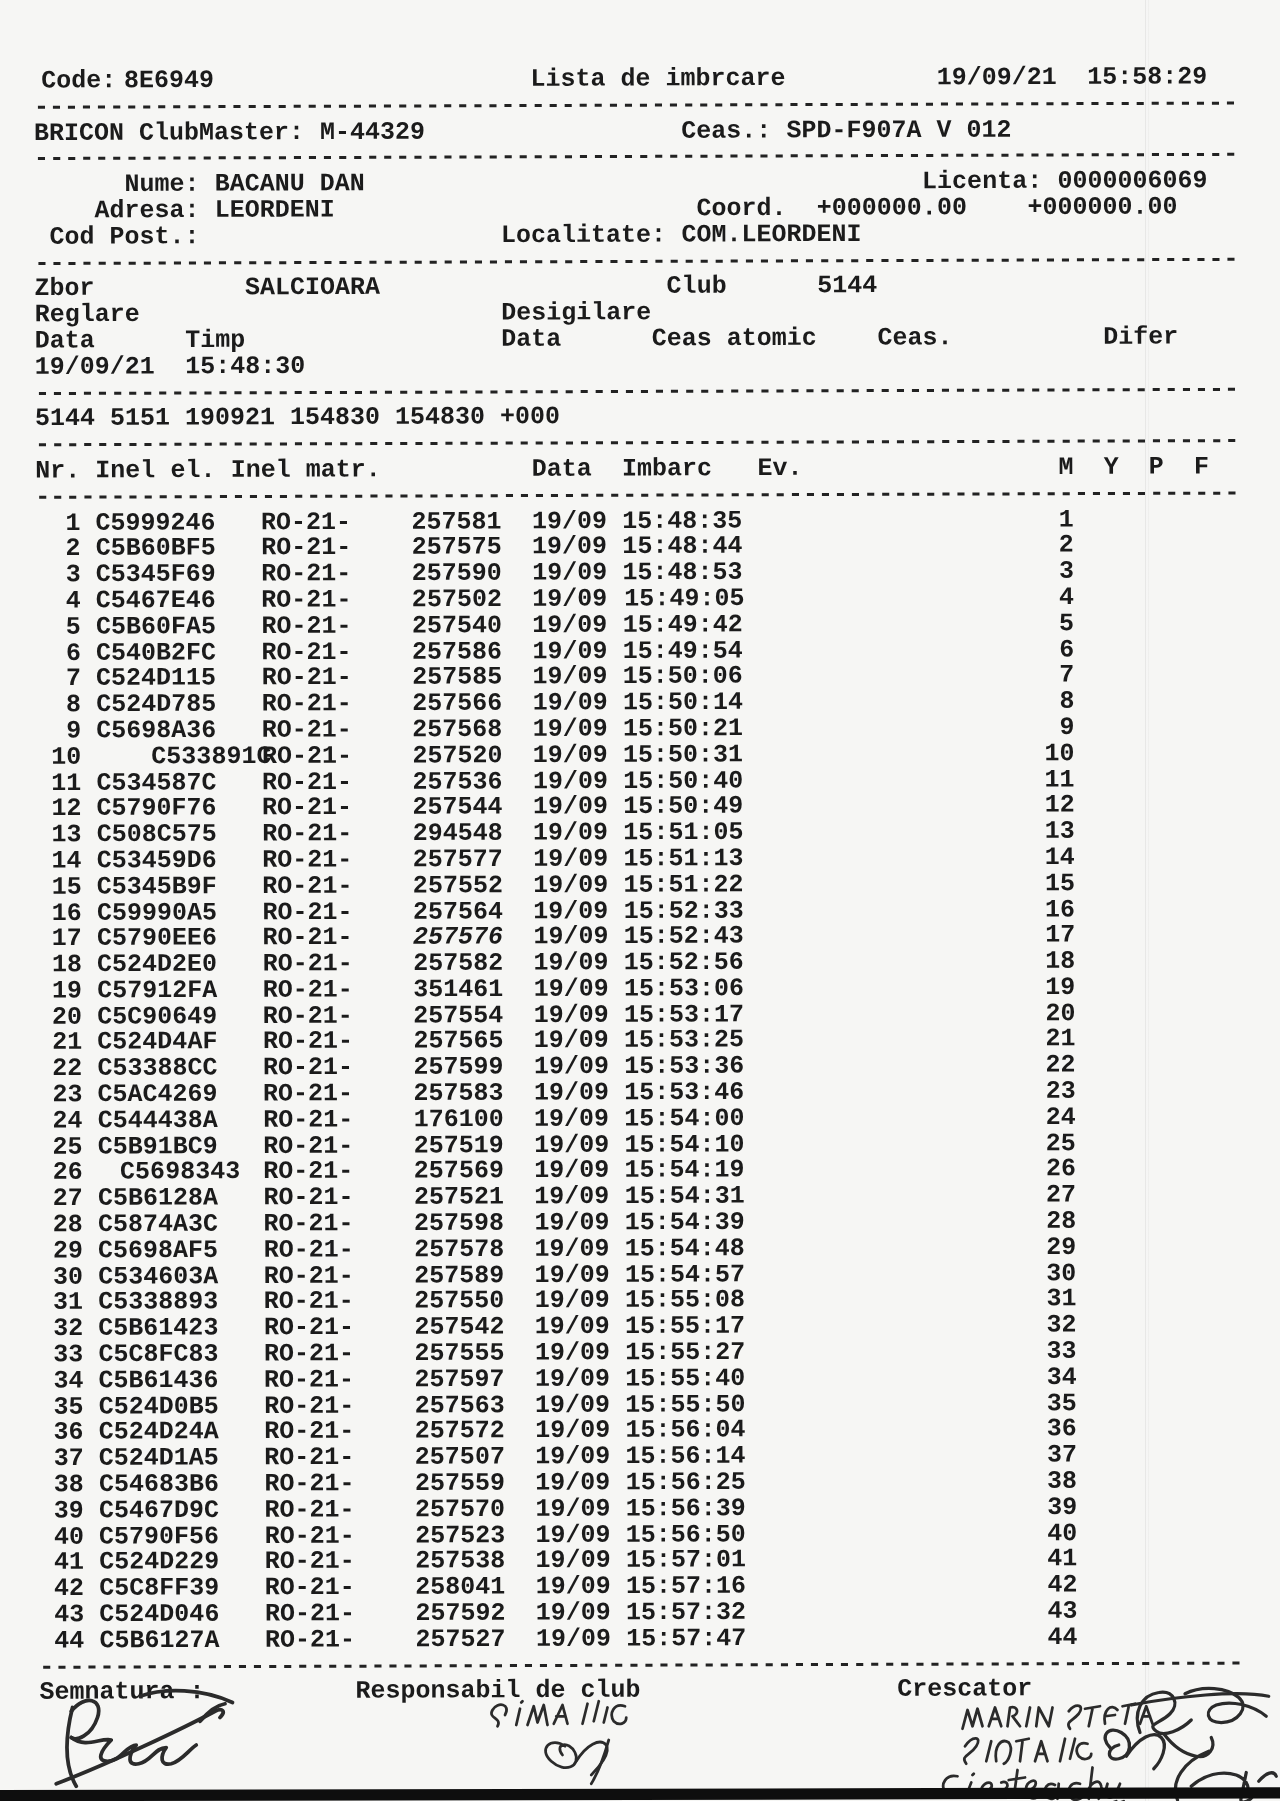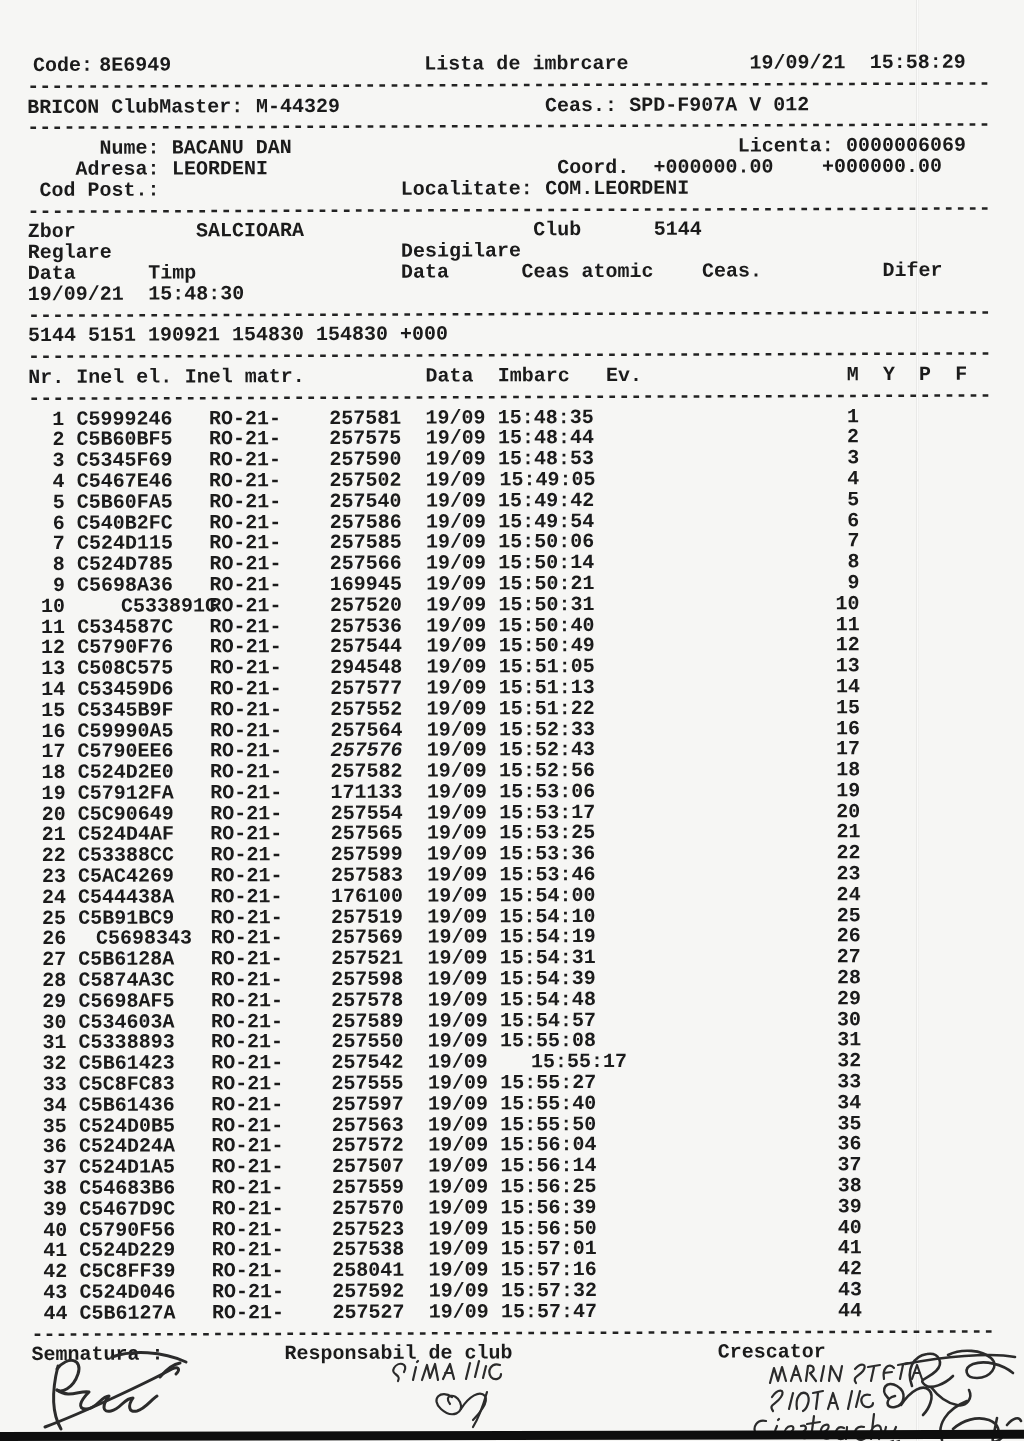--- a/index.html
+++ b/index.html
@@ -71,44 +71,44 @@
       <div class="ln"><span class="f" style="left: 0px;">Nr.</span><span class="f" style="left: 48.16px;">Inel el.</span><span class="f" style="left: 156.52px;">Inel matr.</span><span class="f" style="left: 397.32px;">Data</span><span class="f" style="left: 469.56px;">Imbarc</span><span class="f" style="left: 577.92px;">Ev.</span><span class="f" style="left: 818.72px;">M</span><span class="f" style="left: 854.84px;">Y</span><span class="f" style="left: 890.96px;">P</span><span class="f" style="left: 927.08px;">F</span></div>
       <div class="ln"><span class="f sep-text" style="left: 0px;">--------------------------------------------------------------------------------</span></div>
       <div class="ln"><span class="f" style="left: 24.08px;">1</span><span class="f" style="left: 48.16px;">C5999246</span><span class="f" style="left: 180.6px;">RO-21-</span><span class="f" style="left: 301px;">257581</span><span class="f" style="left: 397.32px;">19/09</span><span class="f" style="left: 469.56px;">15:48:35</span><span class="f" style="left: 818.72px;">1</span></div>
       <div class="ln"><span class="f" style="left: 24.08px;">2</span><span class="f" style="left: 48.16px;">C5B60BF5</span><span class="f" style="left: 180.6px;">RO-21-</span><span class="f" style="left: 301px;">257575</span><span class="f" style="left: 397.32px;">19/09</span><span class="f" style="left: 469.56px;">15:48:44</span><span class="f" style="left: 818.72px;">2</span></div>
       <div class="ln"><span class="f" style="left: 24.08px;">3</span><span class="f" style="left: 48.16px;">C5345F69</span><span class="f" style="left: 180.6px;">RO-21-</span><span class="f" style="left: 301px;">257590</span><span class="f" style="left: 397.32px;">19/09</span><span class="f" style="left: 469.56px;">15:48:53</span><span class="f" style="left: 818.72px;">3</span></div>
       <div class="ln"><span class="f" style="left: 24.08px;">4</span><span class="f" style="left: 48.16px;">C5467E46</span><span class="f" style="left: 180.6px;">RO-21-</span><span class="f" style="left: 301px;">257502</span><span class="f" style="left: 397.32px;">19/09</span><span class="f" style="left: 471px;">15:49:05</span><span class="f" style="left: 818.72px;">4</span></div>
       <div class="ln"><span class="f" style="left: 24.08px;">5</span><span class="f" style="left: 48.16px;">C5B60FA5</span><span class="f" style="left: 180.6px;">RO-21-</span><span class="f" style="left: 301px;">257540</span><span class="f" style="left: 397.32px;">19/09</span><span class="f" style="left: 469.56px;">15:49:42</span><span class="f" style="left: 818.72px;">5</span></div>
       <div class="ln"><span class="f" style="left: 24.08px;">6</span><span class="f" style="left: 48.16px;">C540B2FC</span><span class="f" style="left: 180.6px;">RO-21-</span><span class="f" style="left: 301px;">257586</span><span class="f" style="left: 397.32px;">19/09</span><span class="f" style="left: 469.56px;">15:49:54</span><span class="f" style="left: 818.72px;">6</span></div>
       <div class="ln"><span class="f" style="left: 24.08px;">7</span><span class="f" style="left: 48.16px;">C524D115</span><span class="f" style="left: 180.6px;">RO-21-</span><span class="f" style="left: 301px;">257585</span><span class="f" style="left: 397.32px;">19/09</span><span class="f" style="left: 469.56px;">15:50:06</span><span class="f" style="left: 818.72px;">7</span></div>
       <div class="ln"><span class="f" style="left: 24.08px;">8</span><span class="f" style="left: 48.16px;">C524D785</span><span class="f" style="left: 180.6px;">RO-21-</span><span class="f" style="left: 301px;">257566</span><span class="f" style="left: 397.32px;">19/09</span><span class="f" style="left: 469.56px;">15:50:14</span><span class="f" style="left: 818.72px;">8</span></div>
-      <div class="ln"><span class="f" style="left: 24.08px;">9</span><span class="f" style="left: 48.16px;">C5698A36</span><span class="f" style="left: 180.6px;">RO-21-</span><span class="f" style="left: 301px;">169945</span><span class="f" style="left: 397.32px;">19/09</span><span class="f" style="left: 469.56px;">15:50:21</span><span class="f" style="left: 818.72px;">9</span></div>
+      <div class="ln"><span class="f" style="left: 24.08px;">9</span><span class="f" style="left: 48.16px;">C5698A36</span><span class="f" style="left: 180.6px;">RO-21-</span><span class="f" style="left: 301px;">257568</span><span class="f" style="left: 397.32px;">19/09</span><span class="f" style="left: 469.56px;">15:50:21</span><span class="f" style="left: 818.72px;">9</span></div>
       <div class="ln"><span class="f" style="left: 12.04px;">10</span><span class="f" style="left: 48.16px; margin-left: 44px;">C533891C</span><span class="f" style="left: 180.6px;">RO-21-</span><span class="f" style="left: 301px;">257520</span><span class="f" style="left: 397.32px;">19/09</span><span class="f" style="left: 469.56px;">15:50:31</span><span class="f" style="left: 806.68px;">10</span></div>
       <div class="ln"><span class="f" style="left: 12.04px;">11</span><span class="f" style="left: 48.16px;">C534587C</span><span class="f" style="left: 180.6px;">RO-21-</span><span class="f" style="left: 301px;">257536</span><span class="f" style="left: 397.32px;">19/09</span><span class="f" style="left: 469.56px;">15:50:40</span><span class="f" style="left: 806.68px;">11</span></div>
       <div class="ln"><span class="f" style="left: 12.04px;">12</span><span class="f" style="left: 48.16px;">C5790F76</span><span class="f" style="left: 180.6px;">RO-21-</span><span class="f" style="left: 301px;">257544</span><span class="f" style="left: 397.32px;">19/09</span><span class="f" style="left: 469.56px;">15:50:49</span><span class="f" style="left: 806.68px;">12</span></div>
       <div class="ln"><span class="f" style="left: 12.04px;">13</span><span class="f" style="left: 48.16px;">C508C575</span><span class="f" style="left: 180.6px;">RO-21-</span><span class="f" style="left: 301px;">294548</span><span class="f" style="left: 397.32px;">19/09</span><span class="f" style="left: 469.56px;">15:51:05</span><span class="f" style="left: 806.68px;">13</span></div>
       <div class="ln"><span class="f" style="left: 12.04px;">14</span><span class="f" style="left: 48.16px;">C53459D6</span><span class="f" style="left: 180.6px;">RO-21-</span><span class="f" style="left: 301px;">257577</span><span class="f" style="left: 397.32px;">19/09</span><span class="f" style="left: 469.56px;">15:51:13</span><span class="f" style="left: 806.68px;">14</span></div>
       <div class="ln"><span class="f" style="left: 12.04px;">15</span><span class="f" style="left: 48.16px;">C5345B9F</span><span class="f" style="left: 180.6px;">RO-21-</span><span class="f" style="left: 301px;">257552</span><span class="f" style="left: 397.32px;">19/09</span><span class="f" style="left: 469.56px;">15:51:22</span><span class="f" style="left: 806.68px;">15</span></div>
       <div class="ln"><span class="f" style="left: 12.04px;">16</span><span class="f" style="left: 48.16px;">C59990A5</span><span class="f" style="left: 180.6px;">RO-21-</span><span class="f" style="left: 301px;">257564</span><span class="f" style="left: 397.32px;">19/09</span><span class="f" style="left: 469.56px;">15:52:33</span><span class="f" style="left: 806.68px;">16</span></div>
       <div class="ln"><span class="f" style="left: 12.04px;">17</span><span class="f" style="left: 48.16px;">C5790EE6</span><span class="f" style="left: 180.6px;">RO-21-</span><span class="f" style="left: 301px; font-style: italic;">257576</span><span class="f" style="left: 397.32px;">19/09</span><span class="f" style="left: 469.56px;">15:52:43</span><span class="f" style="left: 806.68px;">17</span></div>
       <div class="ln"><span class="f" style="left: 12.04px;">18</span><span class="f" style="left: 48.16px;">C524D2E0</span><span class="f" style="left: 180.6px;">RO-21-</span><span class="f" style="left: 301px;">257582</span><span class="f" style="left: 397.32px;">19/09</span><span class="f" style="left: 469.56px;">15:52:56</span><span class="f" style="left: 806.68px;">18</span></div>
-      <div class="ln"><span class="f" style="left: 12.04px;">19</span><span class="f" style="left: 48.16px;">C57912FA</span><span class="f" style="left: 180.6px;">RO-21-</span><span class="f" style="left: 301px;">171133</span><span class="f" style="left: 397.32px;">19/09</span><span class="f" style="left: 469.56px;">15:53:06</span><span class="f" style="left: 806.68px;">19</span></div>
+      <div class="ln"><span class="f" style="left: 12.04px;">19</span><span class="f" style="left: 48.16px;">C57912FA</span><span class="f" style="left: 180.6px;">RO-21-</span><span class="f" style="left: 301px;">351461</span><span class="f" style="left: 397.32px;">19/09</span><span class="f" style="left: 469.56px;">15:53:06</span><span class="f" style="left: 806.68px;">19</span></div>
       <div class="ln"><span class="f" style="left: 12.04px;">20</span><span class="f" style="left: 48.16px;">C5C90649</span><span class="f" style="left: 180.6px;">RO-21-</span><span class="f" style="left: 301px;">257554</span><span class="f" style="left: 397.32px;">19/09</span><span class="f" style="left: 469.56px;">15:53:17</span><span class="f" style="left: 806.68px;">20</span></div>
       <div class="ln"><span class="f" style="left: 12.04px;">21</span><span class="f" style="left: 48.16px;">C524D4AF</span><span class="f" style="left: 180.6px;">RO-21-</span><span class="f" style="left: 301px;">257565</span><span class="f" style="left: 397.32px;">19/09</span><span class="f" style="left: 469.56px;">15:53:25</span><span class="f" style="left: 806.68px;">21</span></div>
       <div class="ln"><span class="f" style="left: 12.04px;">22</span><span class="f" style="left: 48.16px;">C53388CC</span><span class="f" style="left: 180.6px;">RO-21-</span><span class="f" style="left: 301px;">257599</span><span class="f" style="left: 397.32px;">19/09</span><span class="f" style="left: 469.56px;">15:53:36</span><span class="f" style="left: 806.68px;">22</span></div>
       <div class="ln"><span class="f" style="left: 12.04px;">23</span><span class="f" style="left: 48.16px;">C5AC4269</span><span class="f" style="left: 180.6px;">RO-21-</span><span class="f" style="left: 301px;">257583</span><span class="f" style="left: 397.32px;">19/09</span><span class="f" style="left: 469.56px;">15:53:46</span><span class="f" style="left: 806.68px;">23</span></div>
       <div class="ln"><span class="f" style="left: 12.04px;">24</span><span class="f" style="left: 48.16px;">C544438A</span><span class="f" style="left: 180.6px;">RO-21-</span><span class="f" style="left: 301px;">176100</span><span class="f" style="left: 397.32px;">19/09</span><span class="f" style="left: 469.56px;">15:54:00</span><span class="f" style="left: 806.68px;">24</span></div>
       <div class="ln"><span class="f" style="left: 12.04px;">25</span><span class="f" style="left: 48.16px;">C5B91BC9</span><span class="f" style="left: 180.6px;">RO-21-</span><span class="f" style="left: 301px;">257519</span><span class="f" style="left: 397.32px;">19/09</span><span class="f" style="left: 469.56px;">15:54:10</span><span class="f" style="left: 806.68px;">25</span></div>
       <div class="ln"><span class="f" style="left: 12.04px;">26</span><span class="f" style="left: 66px;">C5698343</span><span class="f" style="left: 180.6px;">RO-21-</span><span class="f" style="left: 301px;">257569</span><span class="f" style="left: 397.32px;">19/09</span><span class="f" style="left: 469.56px;">15:54:19</span><span class="f" style="left: 806.68px;">26</span></div>
       <div class="ln"><span class="f" style="left: 12.04px;">27</span><span class="f" style="left: 48.16px;">C5B6128A</span><span class="f" style="left: 180.6px;">RO-21-</span><span class="f" style="left: 301px;">257521</span><span class="f" style="left: 397.32px;">19/09</span><span class="f" style="left: 469.56px;">15:54:31</span><span class="f" style="left: 806.68px;">27</span></div>
       <div class="ln"><span class="f" style="left: 12.04px;">28</span><span class="f" style="left: 48.16px;">C5874A3C</span><span class="f" style="left: 180.6px;">RO-21-</span><span class="f" style="left: 301px;">257598</span><span class="f" style="left: 397.32px;">19/09</span><span class="f" style="left: 469.56px;">15:54:39</span><span class="f" style="left: 806.68px;">28</span></div>
       <div class="ln"><span class="f" style="left: 12.04px;">29</span><span class="f" style="left: 48.16px;">C5698AF5</span><span class="f" style="left: 180.6px;">RO-21-</span><span class="f" style="left: 301px;">257578</span><span class="f" style="left: 397.32px;">19/09</span><span class="f" style="left: 469.56px;">15:54:48</span><span class="f" style="left: 806.68px;">29</span></div>
       <div class="ln"><span class="f" style="left: 12.04px;">30</span><span class="f" style="left: 48.16px;">C534603A</span><span class="f" style="left: 180.6px;">RO-21-</span><span class="f" style="left: 301px;">257589</span><span class="f" style="left: 397.32px;">19/09</span><span class="f" style="left: 469.56px;">15:54:57</span><span class="f" style="left: 806.68px;">30</span></div>
       <div class="ln"><span class="f" style="left: 12.04px;">31</span><span class="f" style="left: 48.16px;">C5338893</span><span class="f" style="left: 180.6px;">RO-21-</span><span class="f" style="left: 301px;">257550</span><span class="f" style="left: 397.32px;">19/09</span><span class="f" style="left: 469.56px;">15:55:08</span><span class="f" style="left: 806.68px;">31</span></div>
-      <div class="ln"><span class="f" style="left: 12.04px;">32</span><span class="f" style="left: 48.16px;">C5B61423</span><span class="f" style="left: 180.6px;">RO-21-</span><span class="f" style="left: 301px;">257542</span><span class="f" style="left: 397.32px;">19/09</span><span class="f" style="left: 469.56px; margin-left: 31px;">15:55:17</span><span class="f" style="left: 806.68px;">32</span></div>
+      <div class="ln"><span class="f" style="left: 12.04px;">32</span><span class="f" style="left: 48.16px;">C5B61423</span><span class="f" style="left: 180.6px;">RO-21-</span><span class="f" style="left: 301px;">257542</span><span class="f" style="left: 397.32px;">19/09</span><span class="f" style="left: 469.56px;">15:55:17</span><span class="f" style="left: 806.68px;">32</span></div>
       <div class="ln"><span class="f" style="left: 12.04px;">33</span><span class="f" style="left: 48.16px;">C5C8FC83</span><span class="f" style="left: 180.6px;">RO-21-</span><span class="f" style="left: 301px;">257555</span><span class="f" style="left: 397.32px;">19/09</span><span class="f" style="left: 469.56px;">15:55:27</span><span class="f" style="left: 806.68px;">33</span></div>
       <div class="ln"><span class="f" style="left: 12.04px;">34</span><span class="f" style="left: 48.16px;">C5B61436</span><span class="f" style="left: 180.6px;">RO-21-</span><span class="f" style="left: 301px;">257597</span><span class="f" style="left: 397.32px;">19/09</span><span class="f" style="left: 469.56px;">15:55:40</span><span class="f" style="left: 806.68px;">34</span></div>
       <div class="ln"><span class="f" style="left: 12.04px;">35</span><span class="f" style="left: 48.16px;">C524D0B5</span><span class="f" style="left: 180.6px;">RO-21-</span><span class="f" style="left: 301px;">257563</span><span class="f" style="left: 397.32px;">19/09</span><span class="f" style="left: 469.56px;">15:55:50</span><span class="f" style="left: 806.68px;">35</span></div>
       <div class="ln"><span class="f" style="left: 12.04px;">36</span><span class="f" style="left: 48.16px;">C524D24A</span><span class="f" style="left: 180.6px;">RO-21-</span><span class="f" style="left: 301px;">257572</span><span class="f" style="left: 397.32px;">19/09</span><span class="f" style="left: 469.56px;">15:56:04</span><span class="f" style="left: 806.68px;">36</span></div>
       <div class="ln"><span class="f" style="left: 12.04px;">37</span><span class="f" style="left: 48.16px;">C524D1A5</span><span class="f" style="left: 180.6px;">RO-21-</span><span class="f" style="left: 301px;">257507</span><span class="f" style="left: 397.32px;">19/09</span><span class="f" style="left: 469.56px;">15:56:14</span><span class="f" style="left: 806.68px;">37</span></div>
       <div class="ln"><span class="f" style="left: 12.04px;">38</span><span class="f" style="left: 48.16px;">C54683B6</span><span class="f" style="left: 180.6px;">RO-21-</span><span class="f" style="left: 301px;">257559</span><span class="f" style="left: 397.32px;">19/09</span><span class="f" style="left: 469.56px;">15:56:25</span><span class="f" style="left: 806.68px;">38</span></div>
       <div class="ln"><span class="f" style="left: 12.04px;">39</span><span class="f" style="left: 48.16px;">C5467D9C</span><span class="f" style="left: 180.6px;">RO-21-</span><span class="f" style="left: 301px;">257570</span><span class="f" style="left: 397.32px;">19/09</span><span class="f" style="left: 469.56px;">15:56:39</span><span class="f" style="left: 806.68px;">39</span></div>
       <div class="ln"><span class="f" style="left: 12.04px;">40</span><span class="f" style="left: 48.16px;">C5790F56</span><span class="f" style="left: 180.6px;">RO-21-</span><span class="f" style="left: 301px;">257523</span><span class="f" style="left: 397.32px;">19/09</span><span class="f" style="left: 469.56px;">15:56:50</span><span class="f" style="left: 806.68px;">40</span></div>
       <div class="ln"><span class="f" style="left: 12.04px;">41</span><span class="f" style="left: 48.16px;">C524D229</span><span class="f" style="left: 180.6px;">RO-21-</span><span class="f" style="left: 301px;">257538</span><span class="f" style="left: 397.32px;">19/09</span><span class="f" style="left: 469.56px;">15:57:01</span><span class="f" style="left: 806.68px;">41</span></div>
       <div class="ln"><span class="f" style="left: 12.04px;">42</span><span class="f" style="left: 48.16px;">C5C8FF39</span><span class="f" style="left: 180.6px;">RO-21-</span><span class="f" style="left: 301px;">258041</span><span class="f" style="left: 397.32px;">19/09</span><span class="f" style="left: 469.56px;">15:57:16</span><span class="f" style="left: 806.68px;">42</span></div>

